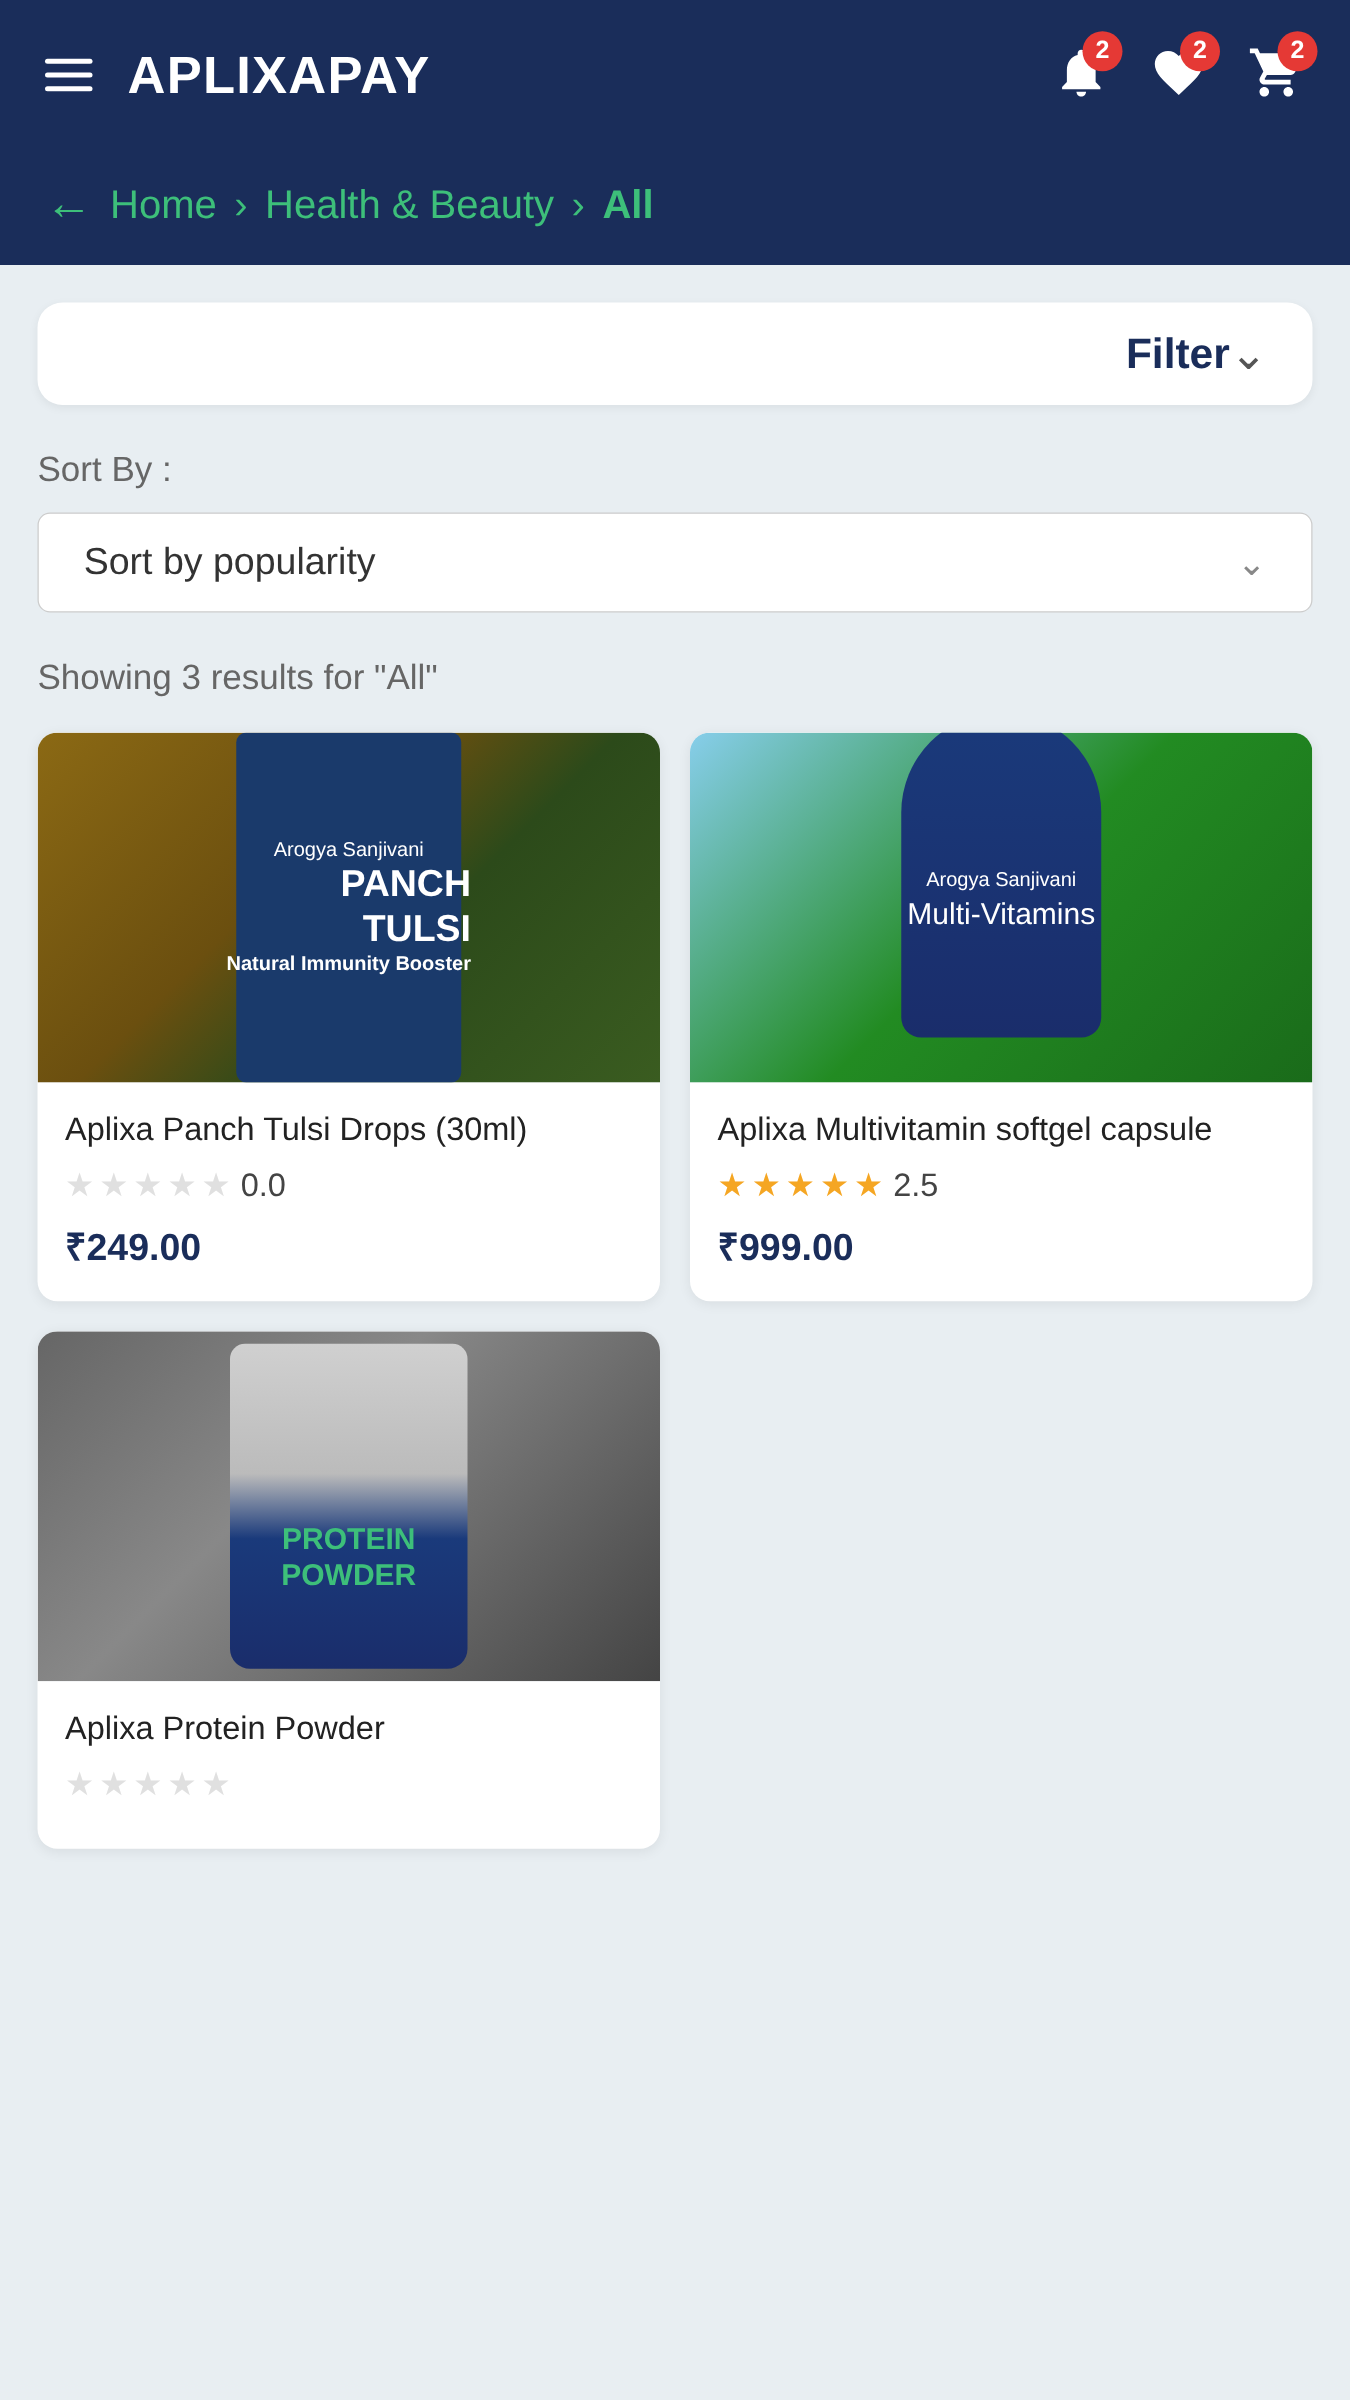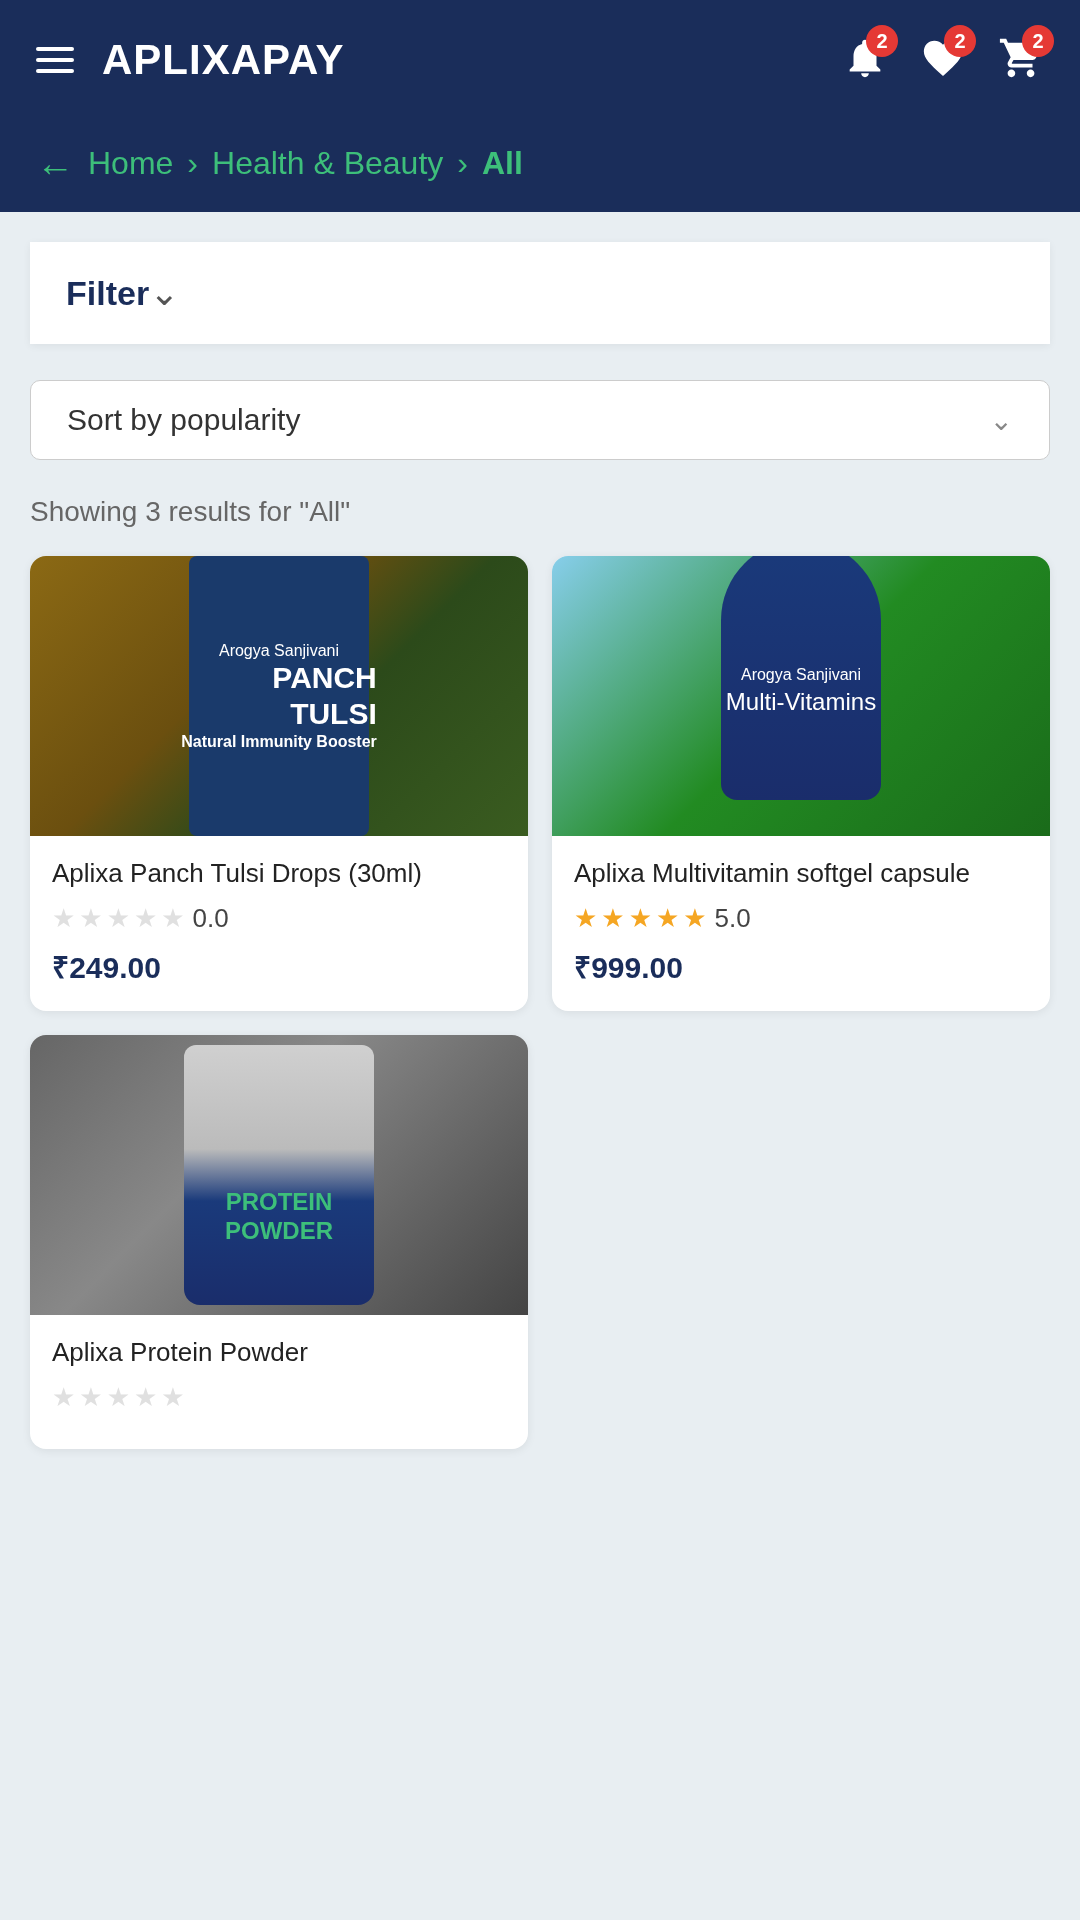--- a/index.html
+++ b/index.html
@@ -105,26 +105,26 @@
 
     
     .main {
       background: #e8eef2;
       padding: 30px 30px 40px 30px;
     }
 
     
     .filter-box {
       background: white;
-      border-radius: 0;
-      padding: 30px 36px;
+      border-radius: 20px;
+      padding: 20px 36px;
       margin-bottom: 36px;
       display: flex;
       align-items: center;
-      justify-content: flex-start;
+      justify-content: flex-end;
       box-shadow: 0 2px 8px rgba(0,0,0,0.06);
     }
     .filter-label {
       font-size: 34px;
       font-weight: 700;
       color: #1a2d5a;
     }
     .chevron-down {
       font-size: 36px;
       color: #555;
@@ -359,20 +359,21 @@
   <span class="breadcrumb-item active">All</span>
 </div>
 
 <div class="main">
 
   <div class="filter-box">
     <span class="filter-label">Filter</span>
     <span class="chevron-down">⌄</span>
   </div>
 
+  <div class="sort-label">Sort By :</div>
   <div class="sort-select">
     <span>Sort by popularity</span>
     <span style="font-size:28px;color:#888;">⌄</span>
   </div>
 
   <div class="results-label">Showing 3 results for "All"</div>
 
   <div class="product-grid">
 
     <div class="product-card">
@@ -413,21 +414,21 @@
       <div class="product-info">
         <div class="product-name">Aplixa Multivitamin softgel capsule</div>
         <div class="product-rating">
           <div class="stars">
             <span class="star filled">★</span>
             <span class="star filled">★</span>
             <span class="star filled">★</span>
             <span class="star filled">★</span>
             <span class="star filled">★</span>
           </div>
-          <span class="rating-val">5.0</span>
+          <span class="rating-val">2.5</span>
         </div>
         <div class="product-price">₹999.00</div>
       </div>
     </div>
 
     <div class="product-card">
       <div class="product-image-wrap">
         <div class="product-image-placeholder img-protein">
           <div class="img-protein-text">PROTEIN<br>POWDER</div>
         </div>

